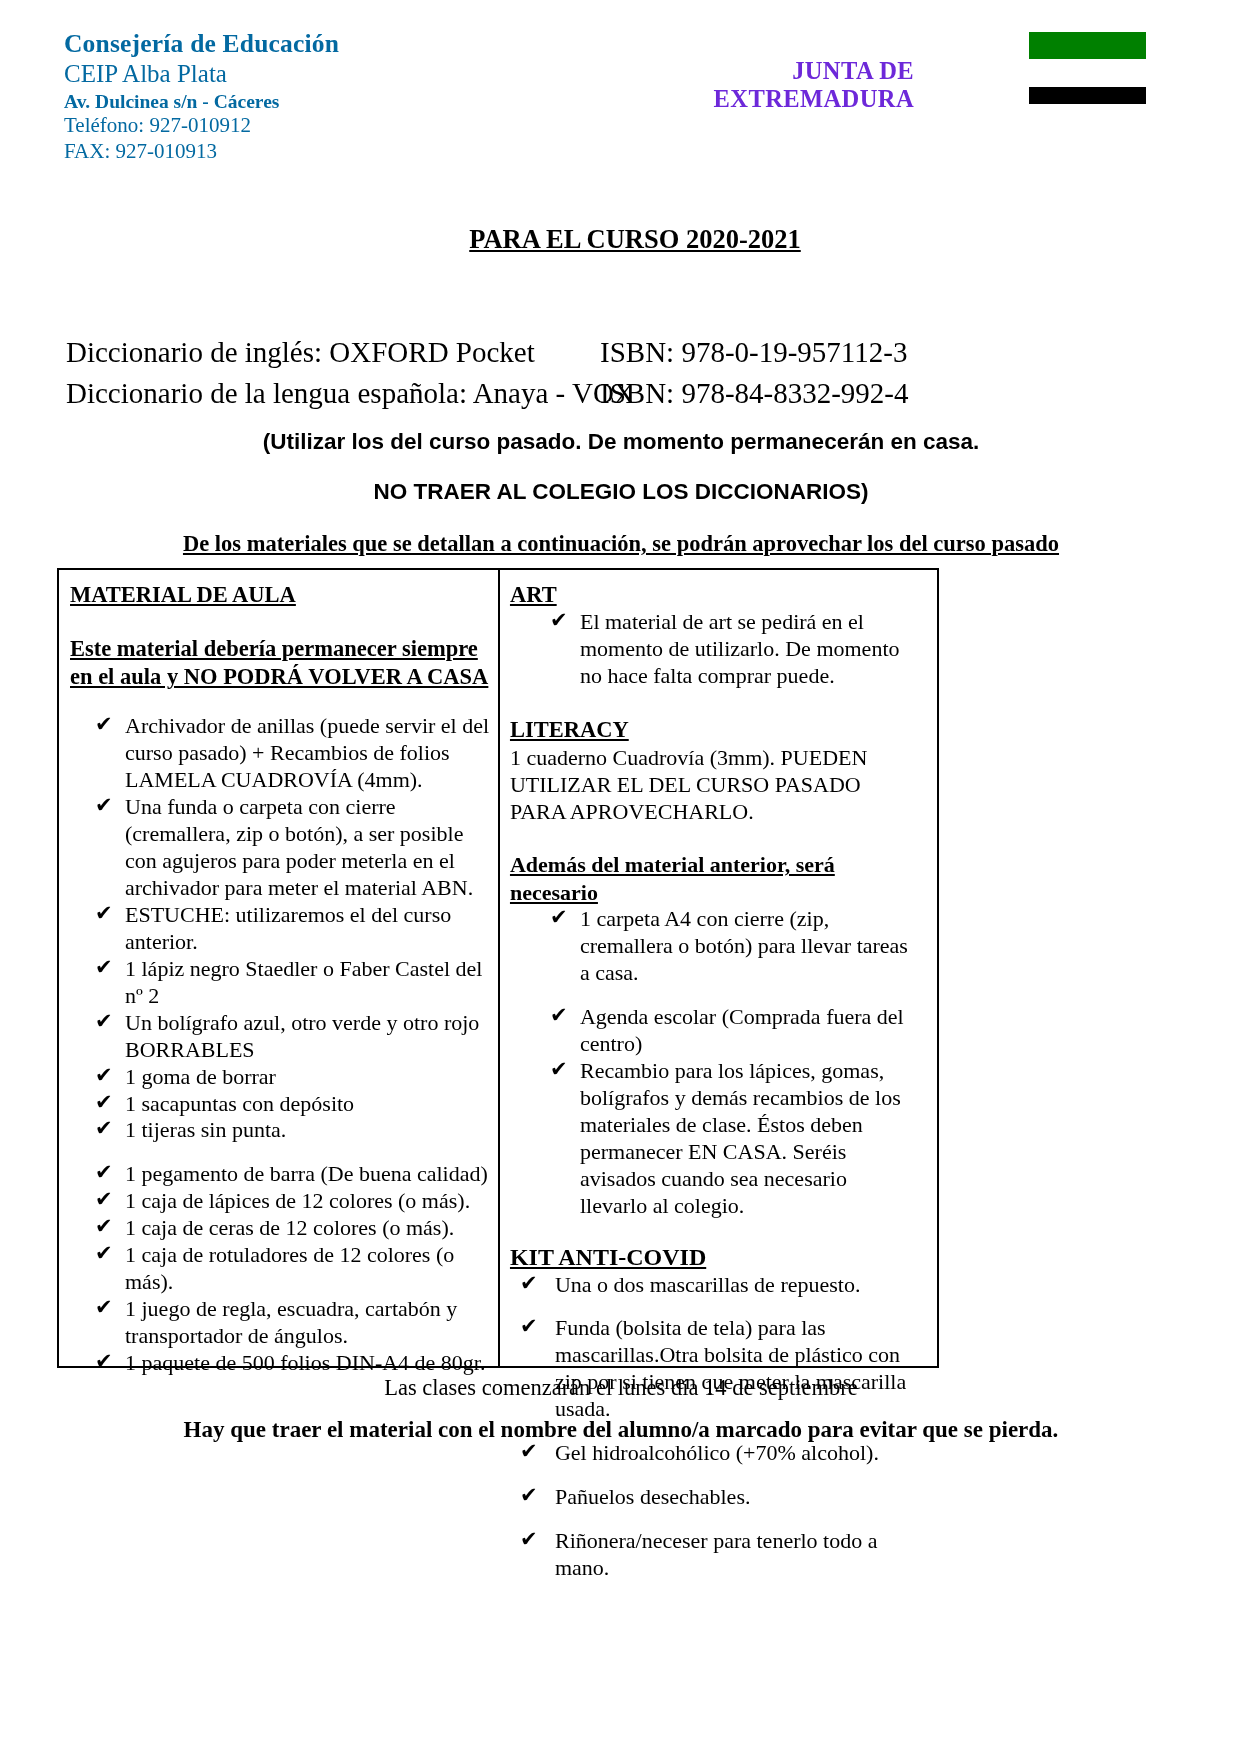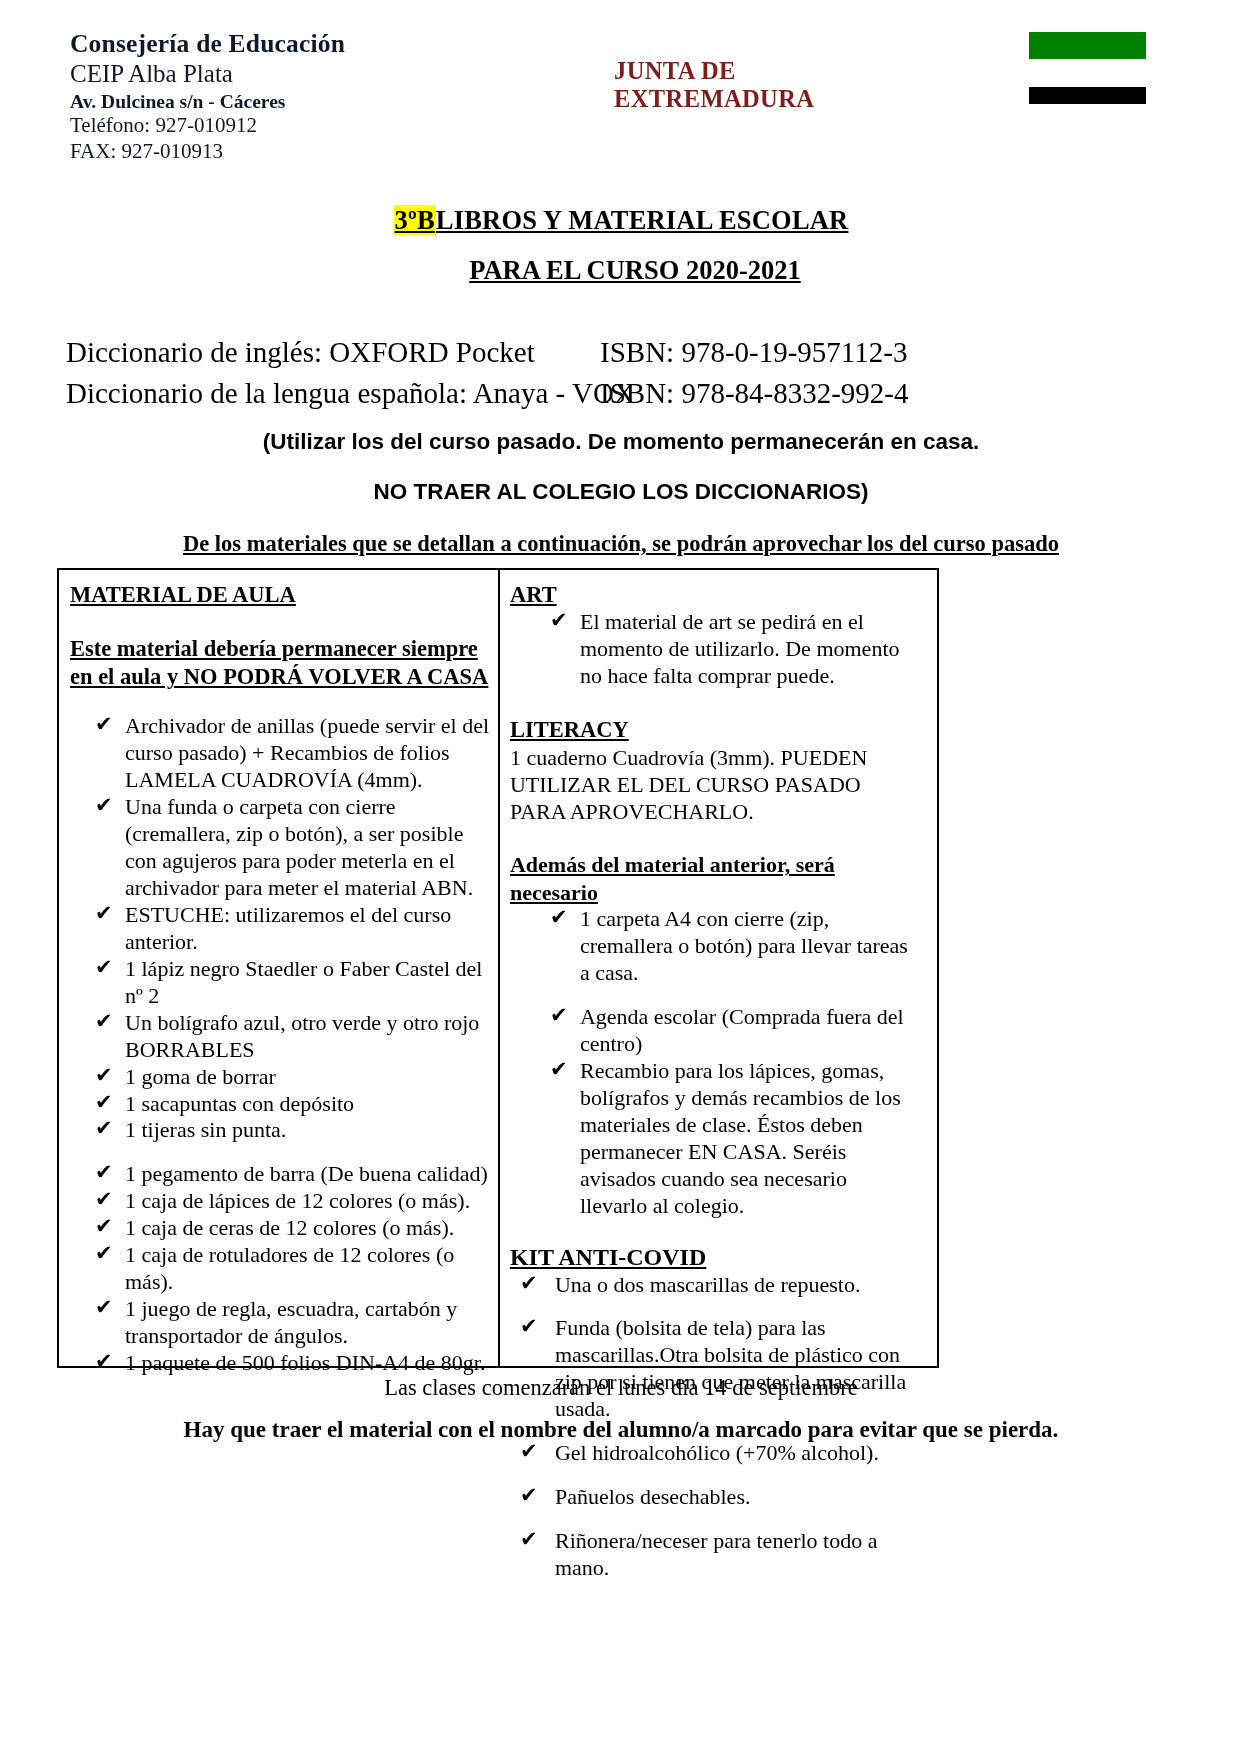--- a/index.html
+++ b/index.html
@@ -8,29 +8,29 @@
     background:#ffffff;
     font-family:"Liberation Serif","DejaVu Serif",serif;
     color:#000;
     position:relative;
     overflow:hidden;
   }
   .page{position:relative;width:1242px;height:1756px;}
 
   
   .header{position:absolute;left:0;top:0;width:1242px;height:175px;}
-  .letterhead{position:absolute;left:70px;top:28px;color:#0f172a;line-height:1.22;}
+  .letterhead{position:absolute;left:64px;top:28px;color:#0369a1;line-height:1.22;}
   .lh-1{font-size:25.5px;font-weight:bold;letter-spacing:.2px;}
   .lh-2{font-size:25px;font-weight:normal;}
   .lh-3{font-size:19.5px;font-weight:bold;}
   .lh-4{font-size:21px;font-weight:normal;}
   .lh-5{font-size:21px;font-weight:normal;}
 
-  .junta{position:absolute;left:614px;top:57px;width:300px;text-align:left;
-         color:#7f1d1d;font-weight:bold;font-size:24.5px;letter-spacing:.4px;}
+  .junta{position:absolute;left:614px;top:57px;width:300px;text-align:right;
+         color:#6d28d9;font-weight:bold;font-size:24.5px;letter-spacing:.4px;}
 
   .flag{position:absolute;left:1029px;top:32px;width:117px;height:72px;}
   .flag .bar{position:absolute;left:0;width:117px;}
   .flag .green{top:0;height:27px;background:#008000;}
   .flag .white{top:27px;height:28px;background:#ffffff;}
   .flag .black{top:55px;height:17px;background:#000000;}
 
   
   .title-block{position:absolute;left:0;top:205px;width:1242px;text-align:center;}
   .title-line1{font-size:26.5px;font-weight:bold;letter-spacing:.2px;}
@@ -110,21 +110,20 @@
     <div class="junta">JUNTA DE EXTREMADURA</div>
 
     <div class="flag">
       <div class="bar green"></div>
       <div class="bar white"></div>
       <div class="bar black"></div>
     </div>
   </div>
 
   <div class="title-block">
-    <div class="title-line1"><span class="hl">3ºB</span><span class="u">LIBROS Y MATERIAL ESCOLAR</span></div>
     <div class="title-line2"><span class="u">PARA EL CURSO 2020-2021</span></div>
   </div>
 
   <div class="dict">
     <div class="dict-row">
       <div class="dict-name">Diccionario de inglés: OXFORD Pocket</div>
       <div class="dict-isbn">ISBN: 978-0-19-957112-3</div>
     </div>
     <div class="dict-row r2">
       <div class="dict-name">Diccionario de la lengua española: Anaya - VOX</div>

